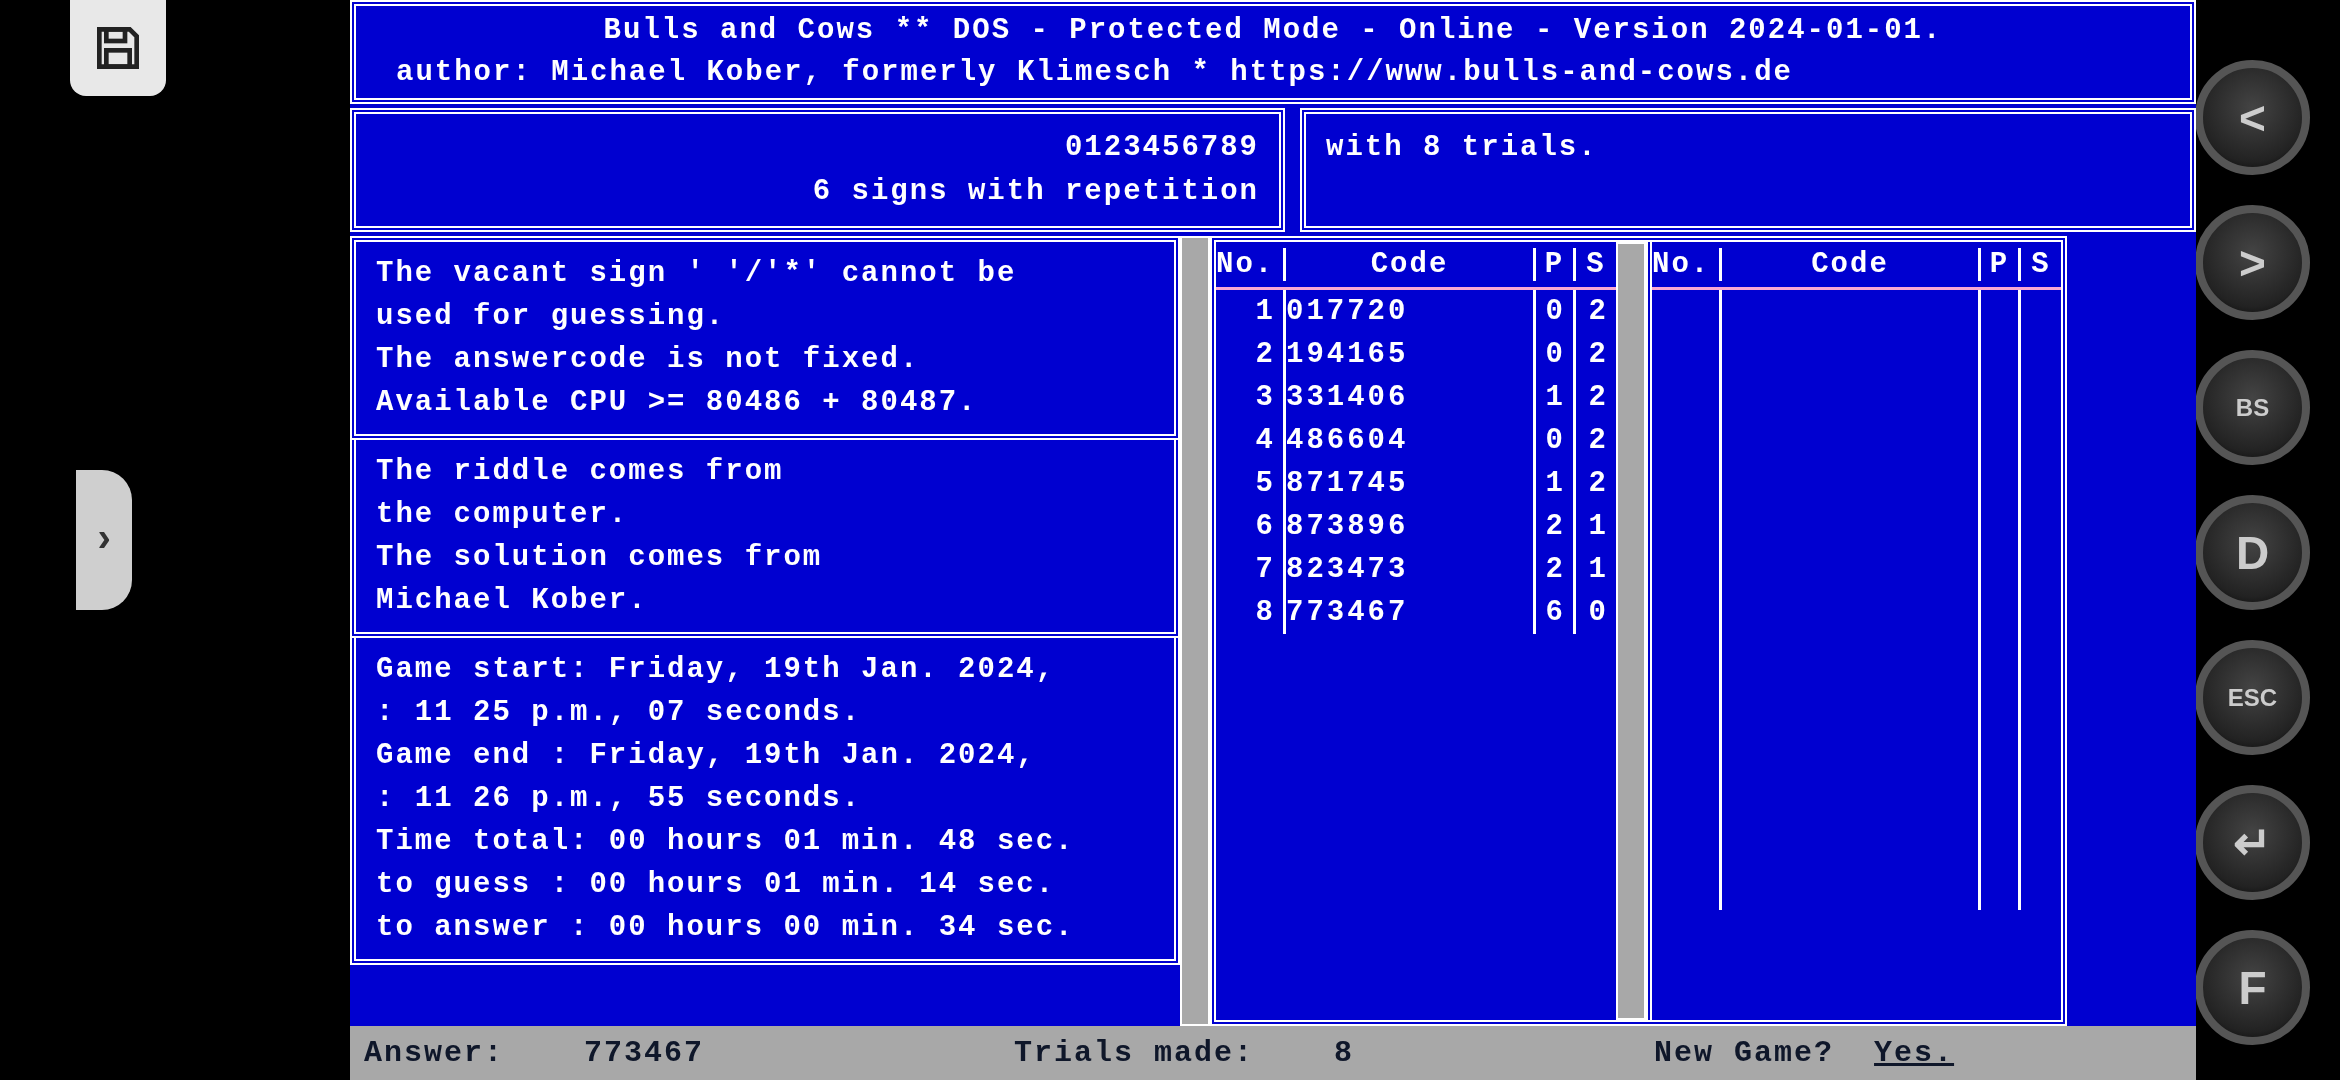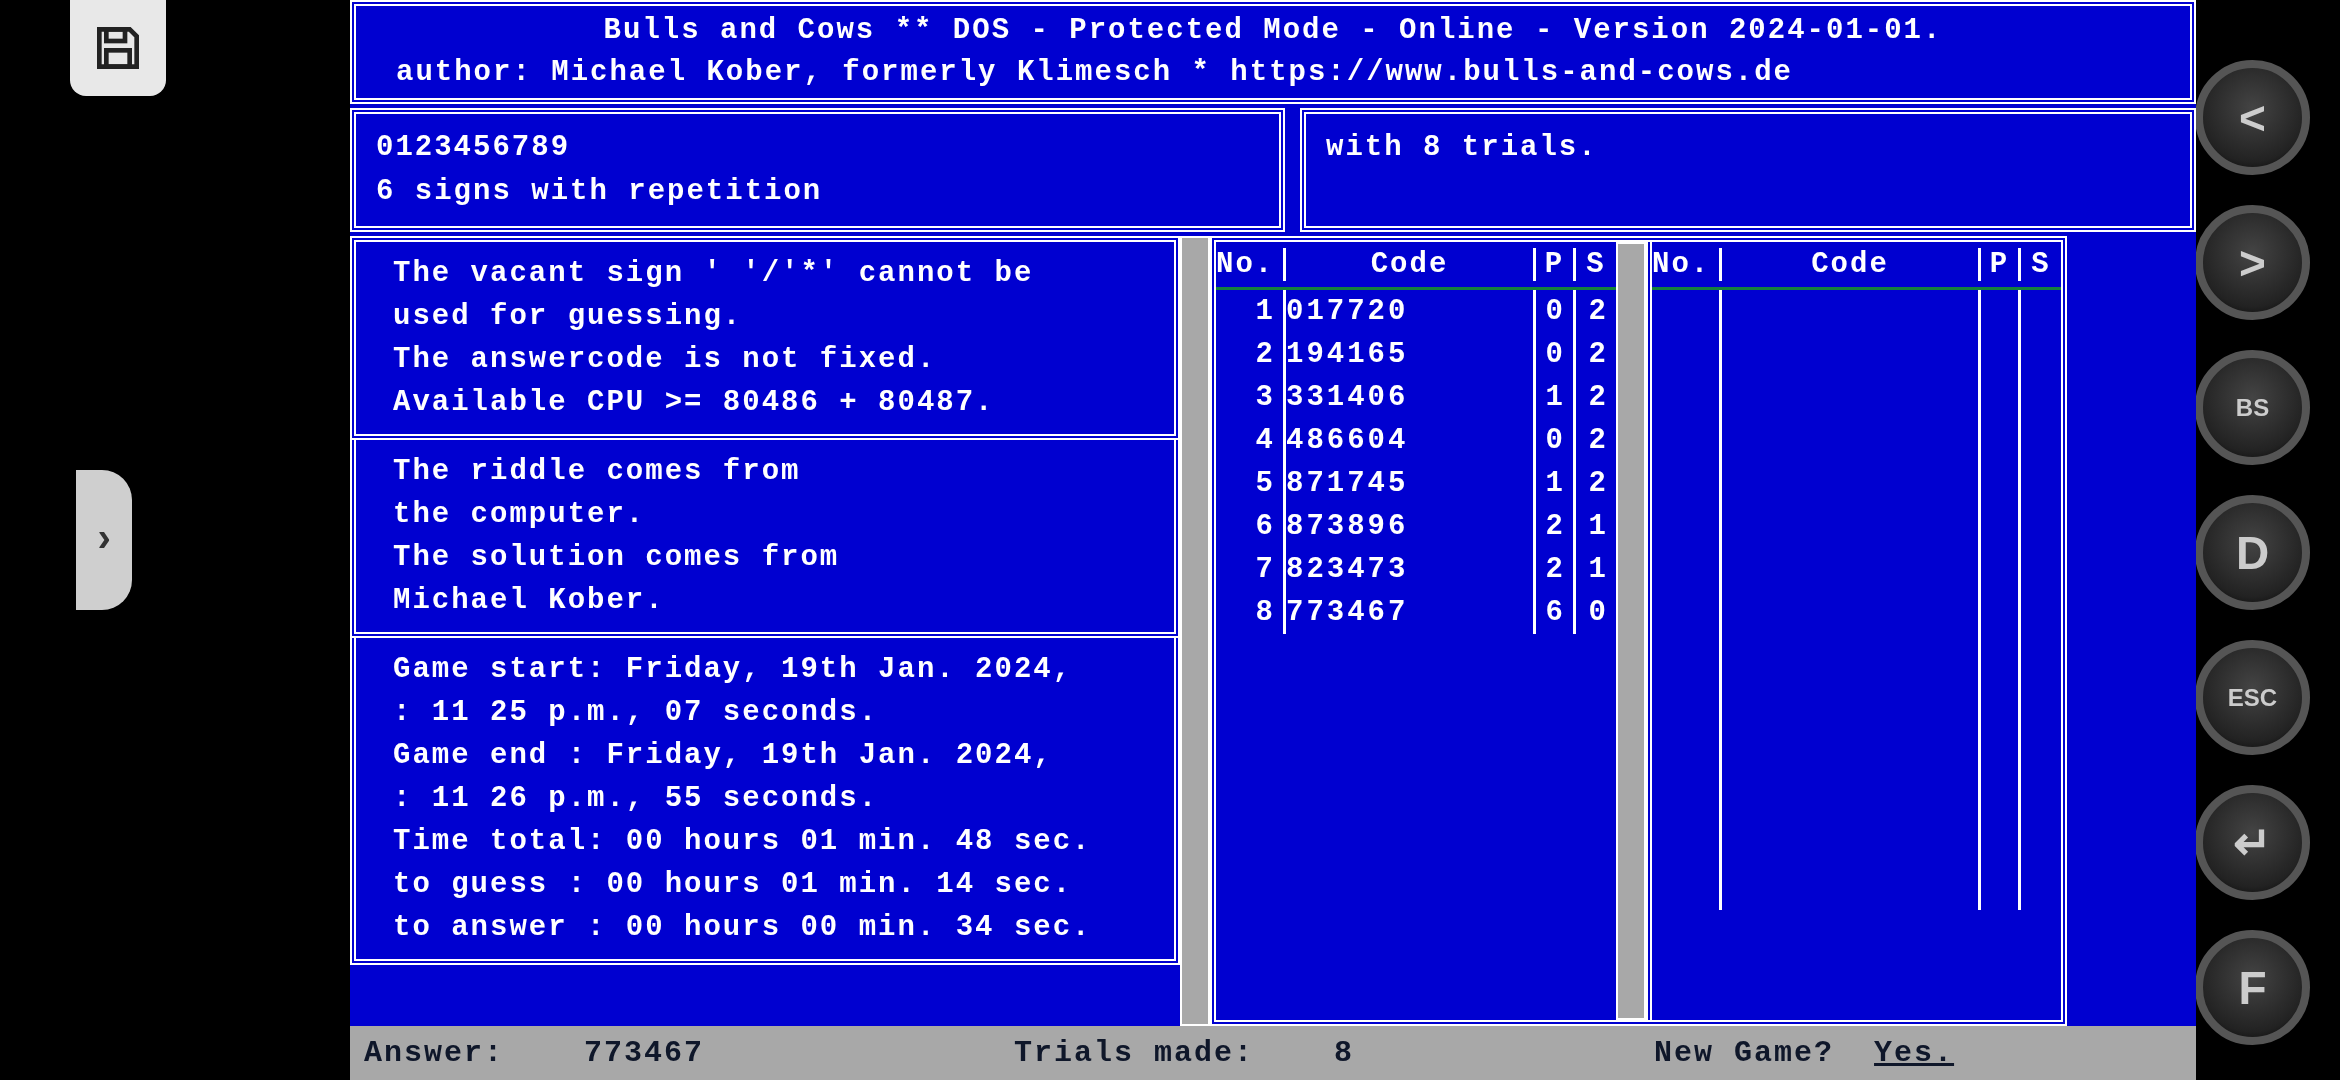--- a/index.html
+++ b/index.html
@@ -41,36 +41,36 @@
     margin-top: 4px;
   }
   .sub-box {
     border: 6px double #fff;
     padding: 12px 20px;
     font-size: 29px;
     line-height: 44px;
     letter-spacing: 2px;
     flex: 1;
   }
-  .sub-box.left { flex: 0 0 935px; }
+  .sub-box.left { flex: 0 0 935px; text-align: right; }
   .main-row {
     display: flex;
     gap: 0;
     flex: 1;
     margin-top: 4px;
     overflow: hidden;
   }
   .left-col {
     width: 830px;
     display: flex;
     flex-direction: column;
   }
   .info-box {
     border: 6px double #fff;
-    padding: 10px 37px;
+    padding: 10px 20px;
     font-size: 29px;
     line-height: 43px;
     letter-spacing: 2px;
     white-space: pre-line;
   }
   .info-box + .info-box { border-top: none; }
   .scrollbar-v {
     width: 30px;
     background: #a8a8a8;
     border: 2px solid #fff;
@@ -80,21 +80,21 @@
     border: 6px double #fff;
   }
   .table-col {
     width: 400px;
     font-size: 29px;
     letter-spacing: 2px;
   }
   .table-col.col2 { width: 415px; border-left: 6px double #fff; }
   .thead {
     display: flex;
-    border-bottom: 3px solid #15803d;
+    border-bottom: 3px solid #f9a8d4;
     padding: 6px 0;
   }
   .th, .td {
     text-align: center;
   }
   .c-no  { width: 70px; border-right: 3px solid #fff; text-align: right; padding-right: 10px; }
   .c-code{ flex: 1; border-right: 3px solid #fff; text-align: center; }
   .c-p   { width: 40px; border-right: 3px solid #fff; }
   .c-s   { width: 40px; }
   .trow  { display: flex; line-height: 43px; }

